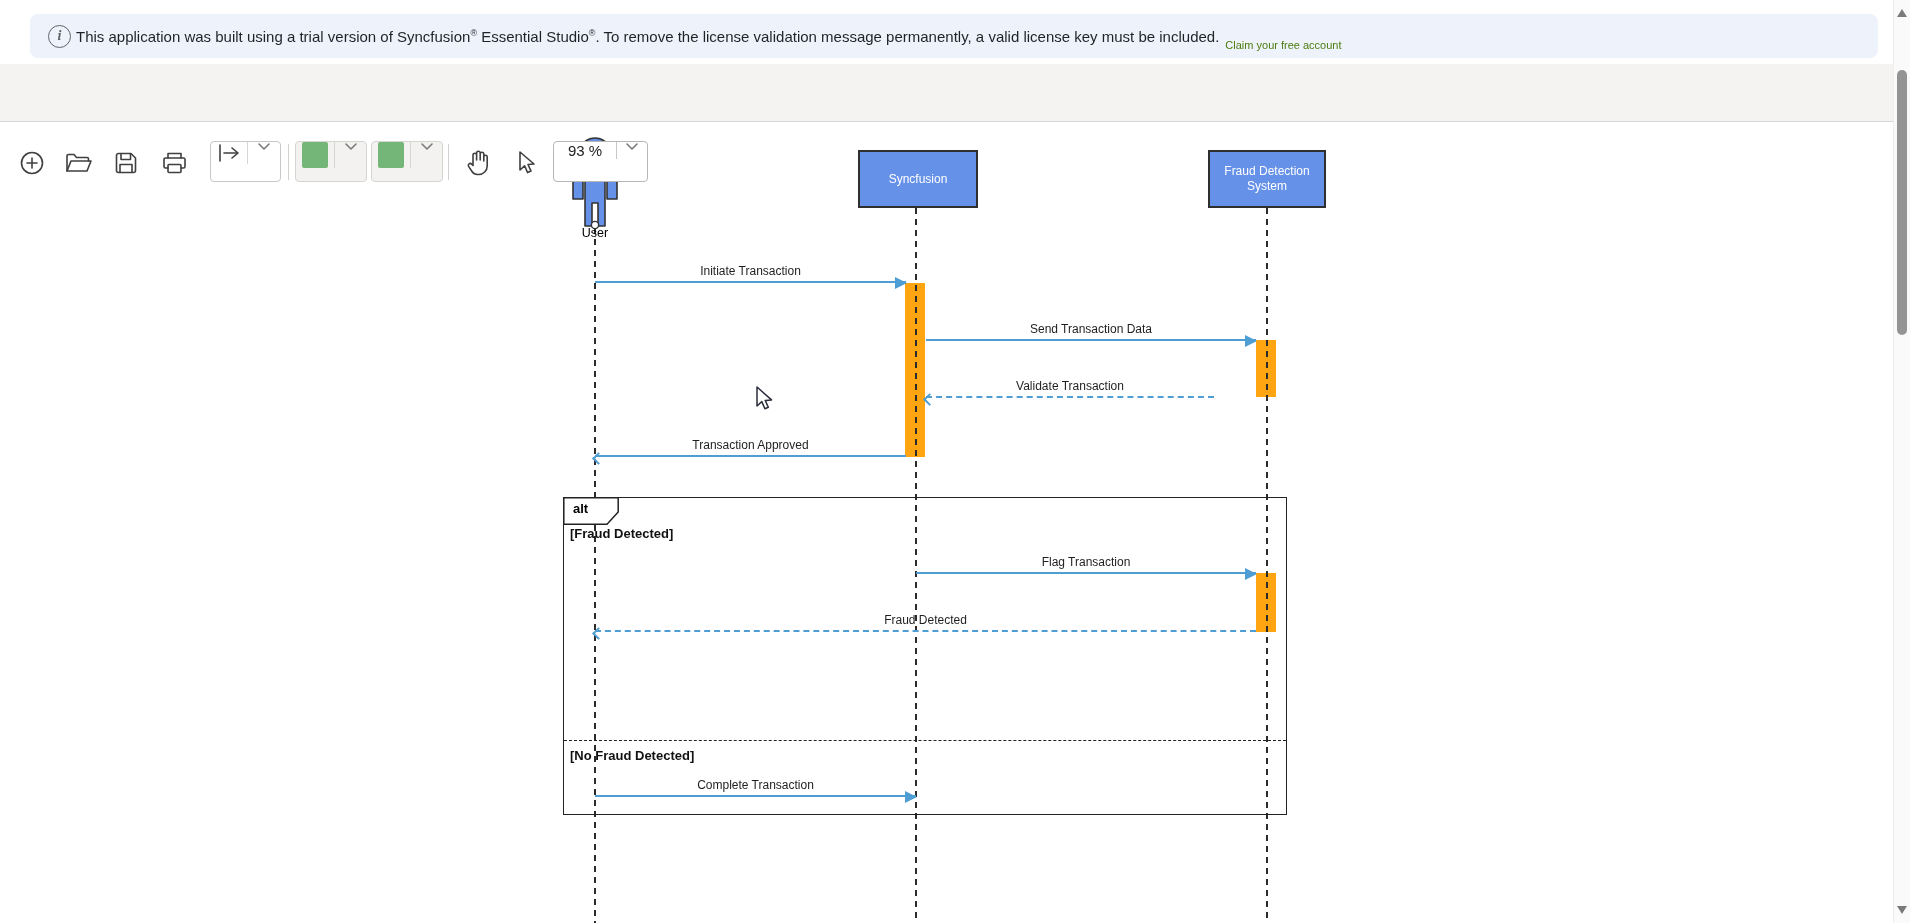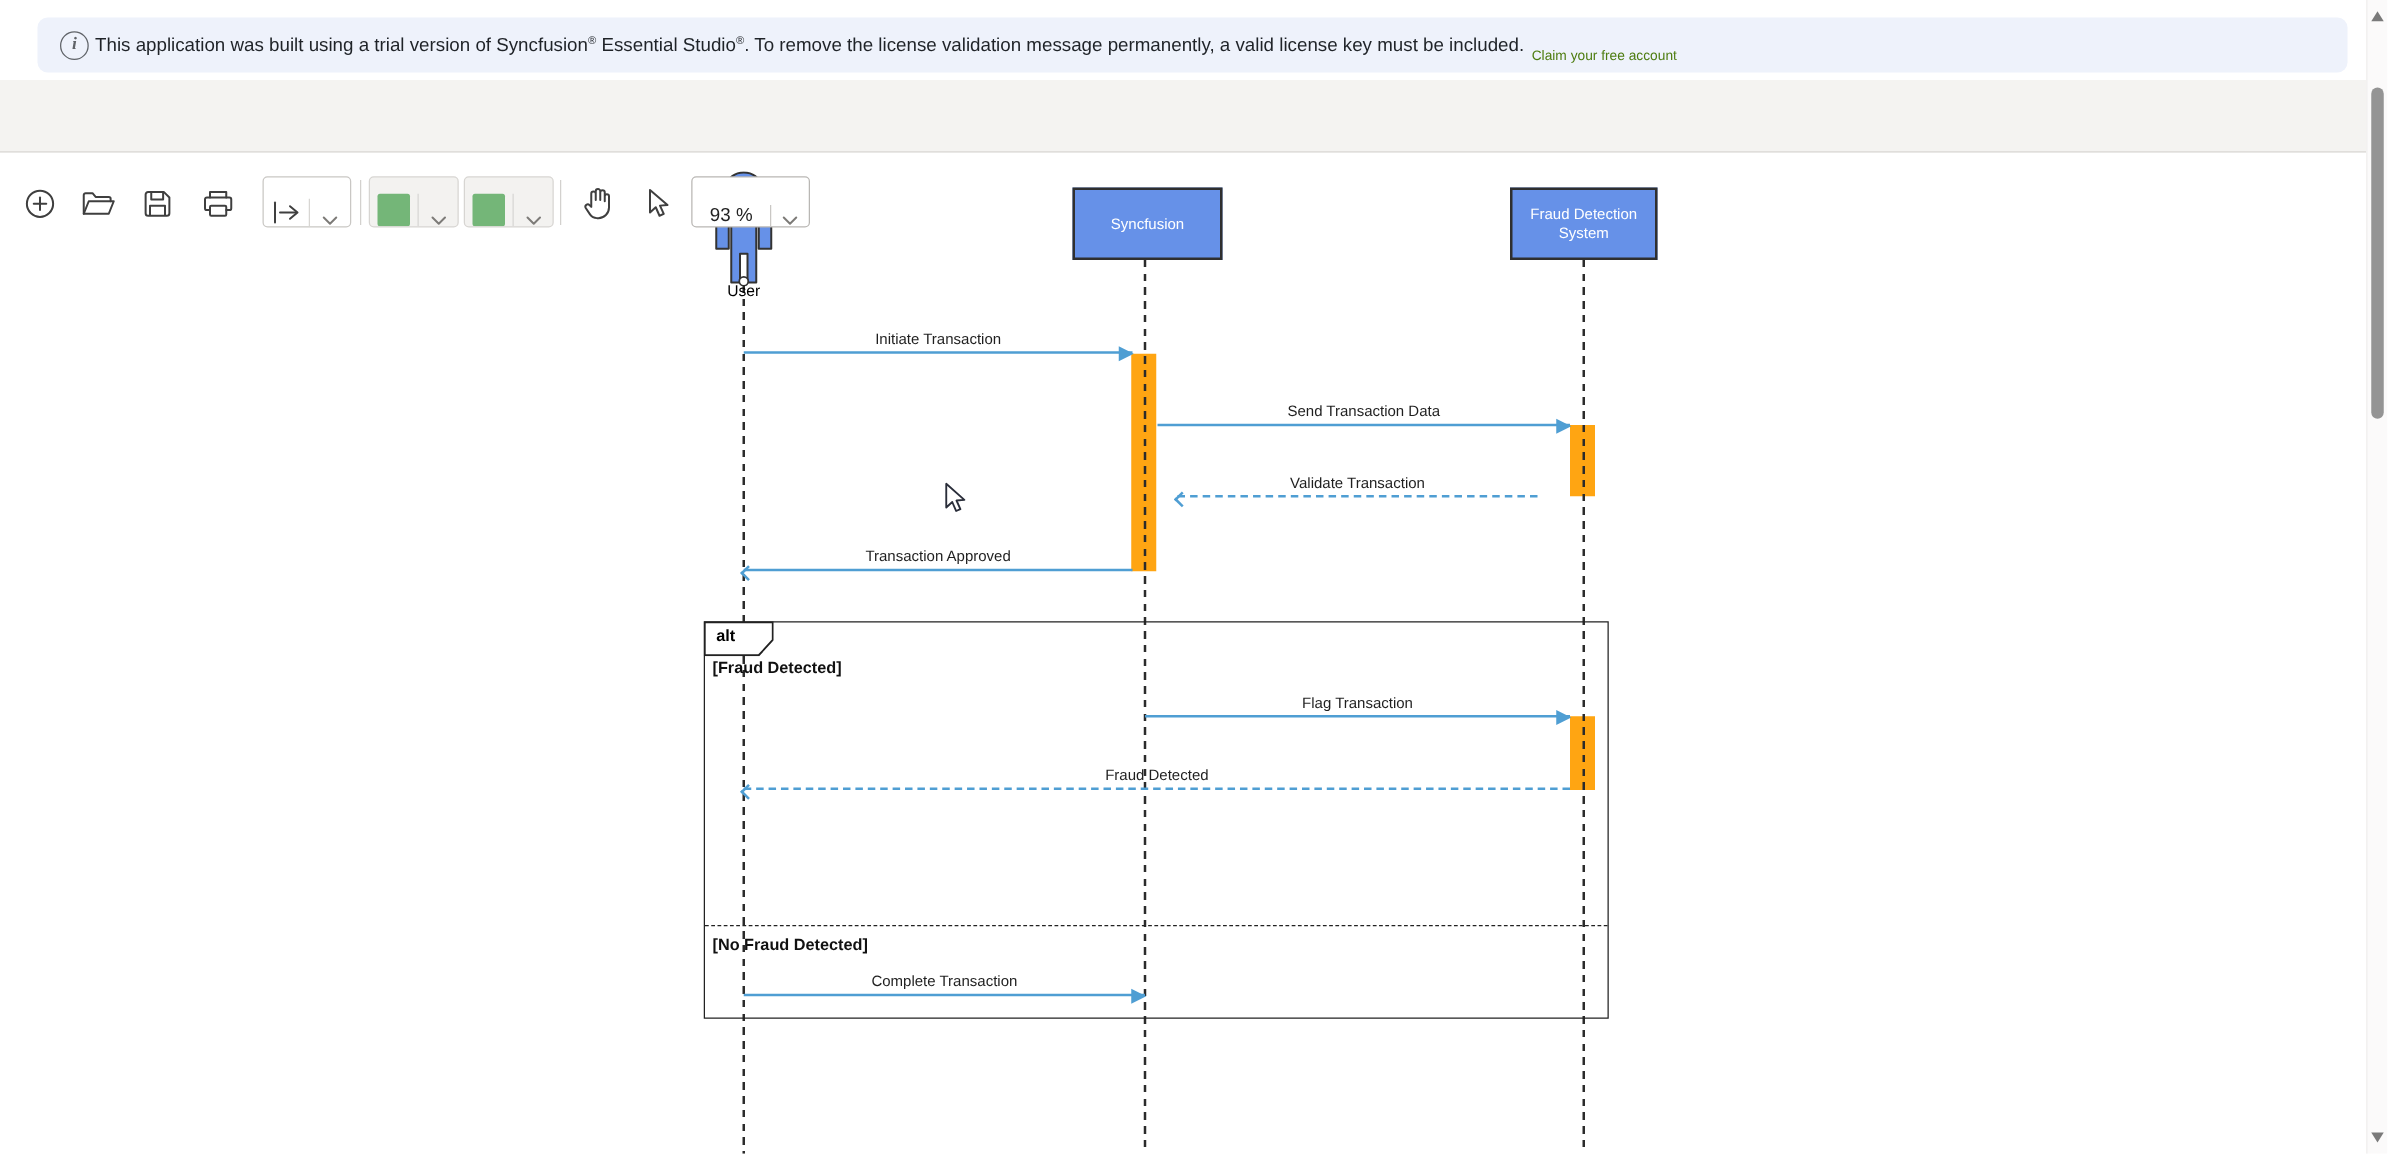--- a/index.html
+++ b/index.html
@@ -17,21 +17,21 @@
   .banner-text { margin-left:5px; font-size:15px; color:#1f2328; white-space:nowrap; }
   .banner-text sup { font-size:9px; }
   .banner-link { color:#4d7c0f; margin-left:6px; cursor:pointer; text-decoration:none; font-size:11px;margin-top:17px; }
 
   
   .toolbar { position:absolute; left:0; top:64px; width:1893px; height:58px;
     background:#f4f3f1; border-bottom:1px solid #d9d7d4; z-index:6; }
   .tbtn { position:absolute; top:85px; width:28px; height:28px; display:flex;
     align-items:center; justify-content:center; cursor:pointer; }
   .tool-ic { stroke:#3f3f3f; fill:none; stroke-width:1.6; stroke-linecap:round; stroke-linejoin:round; }
-  .group { position:absolute; display:flex; align-items:flex-end; border-radius:4px; overflow:hidden; }
+  .group { position:absolute; display:flex; align-items:flex-start; border-radius:4px; overflow:hidden; }
   .group .cell { display:flex; align-items:center; justify-content:center; }
   .sep { position:absolute; top:80px; height:36px; width:1px; background:#d3d1ce; }
   .conn-group { left:210px; top:77px; width:71px; height:41px; background:#fff; border:1px solid #c9c7c4; }
   .conn-group .cell:first-child { width:37px; border-right:1px solid #d8d6d3; }
   .conn-group .cell:last-child { flex:1; }
   .color-group { top:77px; width:72px; height:41px; background:#f3f2f0; border:1px solid #d7d5d2; }
   .color-group .cell:first-child { width:39px; border-right:1px solid #d8d6d3; }
   .color-group .cell:last-child { flex:1; }
   .swatch { width:26px; height:26px; border-radius:2px; }
   .zoom-group { left:553px; top:77px; width:95px; height:41px; background:#fff; border:1px solid #b9b7b4; }
@@ -68,21 +68,21 @@
   .msg-line { position:absolute; left:0; right:0; bottom:0; height:0;
     border-top:2px solid #4f9ed3; }
   .msg-line.dash { border-top-style:dashed; }
   .head-fr { position:absolute; right:-1px; bottom:-6px; width:0; height:0;
     border-top:6px solid transparent; border-bottom:6px solid transparent;
     border-left:12px solid #4f9ed3; }
   .head-lo { position:absolute; left:-1px; bottom:-5.5px; width:9px; height:9px;
     border-left:2px solid #4f9ed3; border-bottom:2px solid #4f9ed3; transform:rotate(45deg); }
   .m1 { left:595px; top:259px; width:311px; }
   .m2 { left:926px; top:317px; width:330px; }
-  .m3 { left:926px; top:374px; width:288px;margin-left:16px; }
+  .m3 { left:926px; top:374px; width:288px; }
   .m4 { left:595px; top:433px; width:311px; }
   .m5 { left:916px; top:550px; width:340px; }
   .m6 { left:595px; top:608px; width:661px; }
   .m7 { left:595px; top:666px; width:321px; }
   .m8 { left:595px; top:773px; width:321px; }
 
   .alt-box { position:absolute; left:563px; top:497px; width:724px; height:318px;
     border:1.5px solid #222; z-index:5; pointer-events:none; }
   .alt-tag { position:absolute; left:-1px; top:-1px; }
   .alt-tag-label { position:absolute; left:9px; top:3px; font-weight:bold; font-size:13px; color:#000; }

